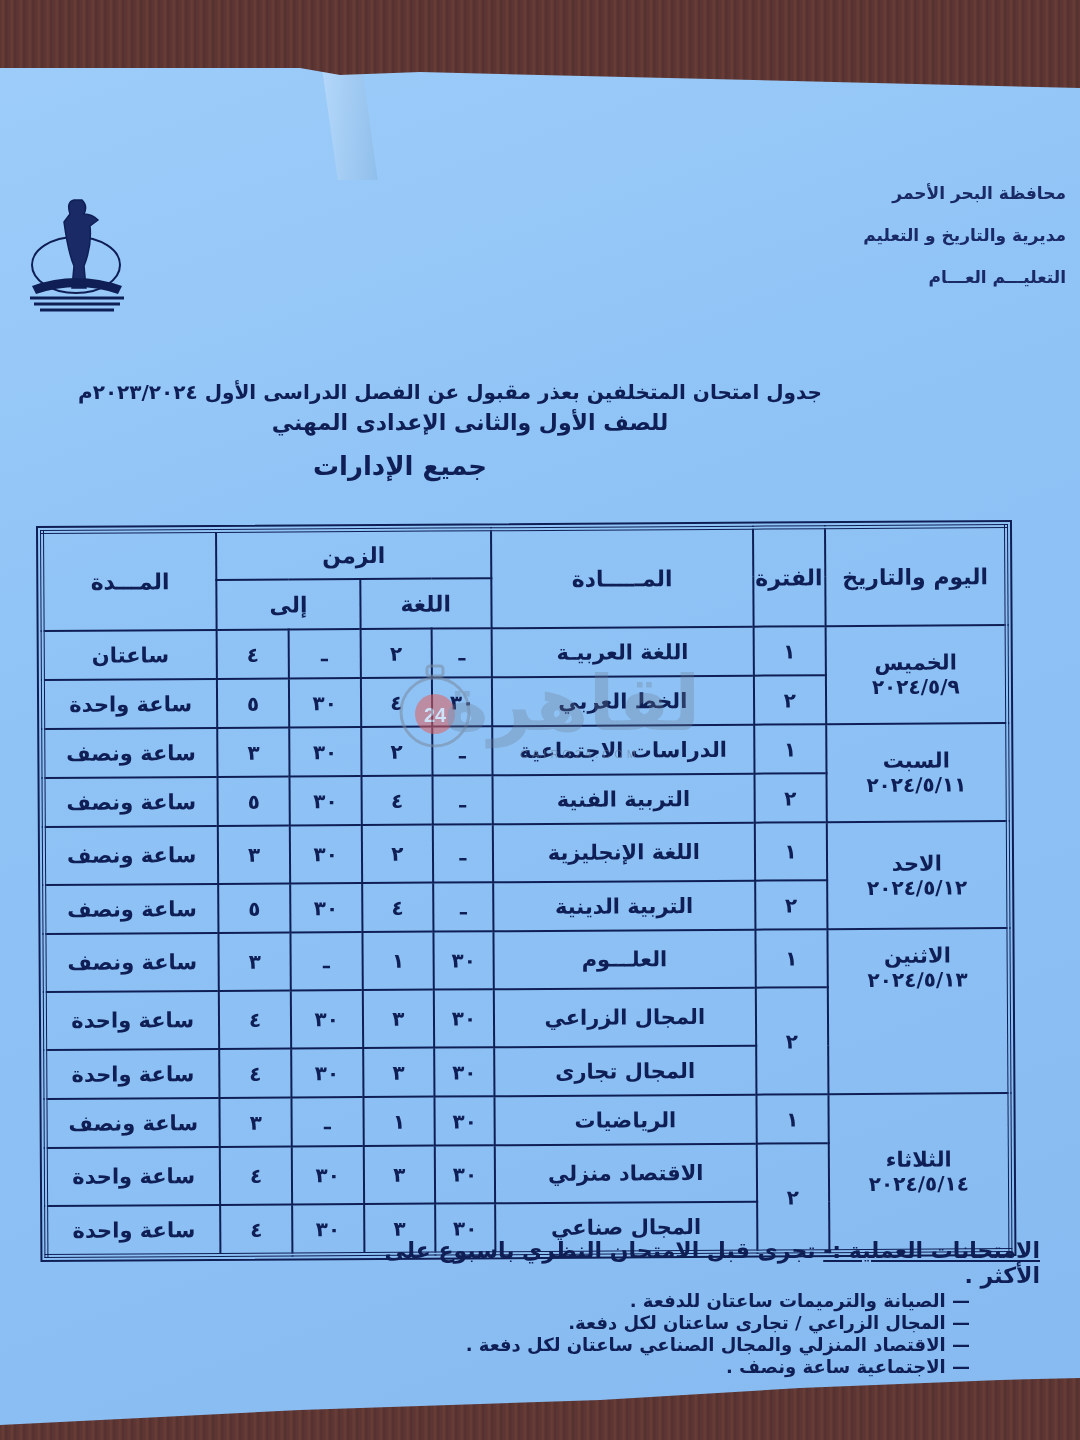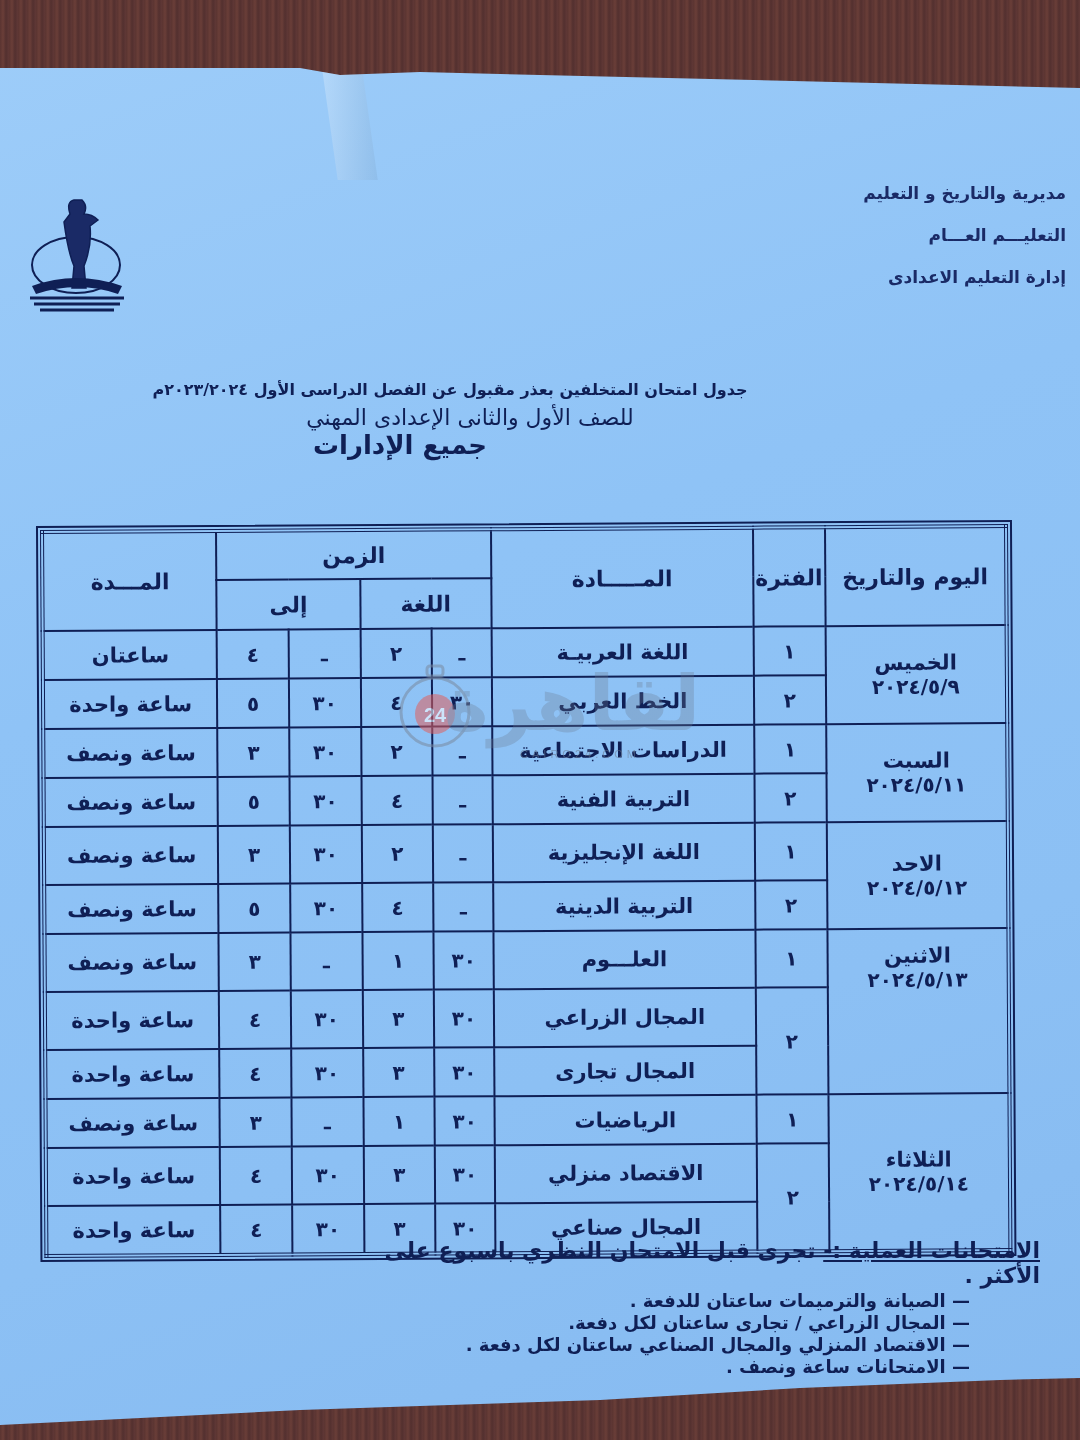--- a/index.html
+++ b/index.html
@@ -12,22 +12,22 @@
   .paper{position:absolute;left:0;top:0;width:1080px;height:1440px;
          background:linear-gradient(160deg,#9ecdf9 0%,#8fc3f6 40%,#8cc0f4 70%,#86baf0 100%);
          clip-path:polygon(0 68px,300px 68px,340px 75px,420px 72px,1080px 88px,1080px 1378px,1000px 1380px,800px 1388px,600px 1400px,300px 1410px,0 1425px);}
   .crease{position:absolute;left:330px;top:70px;width:40px;height:110px;
           background:linear-gradient(100deg,rgba(255,255,255,0.25),rgba(0,0,0,0.05));transform:skewX(8deg);}
   .hdr-right{position:absolute;right:14px;top:172px;width:220px;direction:rtl;text-align:right;
              font-size:17px;line-height:42px;font-weight:bold;color:#1a2a66;}
   .hdr-right div{white-space:nowrap;}
   .logo{position:absolute;left:14px;top:190px;width:125px;height:125px;}
   .titles{position:absolute;left:60px;top:380px;width:820px;direction:rtl;text-align:center;color:#0f1f55;}
-  .t1{font-size:16px;font-weight:bold;margin:0 0 6px 0;transform:translateX(-20px);}
-  .t2{font-size:22px;font-weight:normal;margin:0 0 0 0;}
+  .t1{font-size:20px;font-weight:bold;margin:0 0 6px 0;transform:translateX(-20px);}
+  .t2{font-size:22px;font-weight:bold;margin:0 0 16px 0;}
   .t3{font-size:26px;font-weight:bold;margin:0;transform:translateX(-70px);}
   table.sched{position:absolute;left:40px;top:530px;width:968px;border-collapse:collapse;direction:rtl;
               color:#0f1f55;font-weight:bold;transform:rotate(-0.35deg);transform-origin:top left;
               border:4px double #0f1f55;outline:2px solid #0f1f55;outline-offset:2px;}
   table.sched td, table.sched th{border:2px solid #0f1f55;text-align:center;padding:0;font-weight:bold;}
   th{font-size:22px;}
   td{font-size:21px;}
   .h1 th{height:46px;}
   .h2 th{height:48px;}
   tr.r td{height:47px;}
@@ -43,23 +43,23 @@
 </head>
 <body>
 
 <div class="wood top"></div>
 <div class="wood bottom"></div>
 
 <div class="paper">
   <div class="crease"></div>
 
   <div class="hdr-right">
+    <div>محافظة البحر الأحمر</div>
     <div>مديرية والتاريخ و التعليم</div>
     <div>التعليـــم العـــام</div>
-    <div>إدارة التعليم الاعدادى</div>
   </div>
 
   <svg class="logo" viewBox="0 0 125 125">
     <ellipse cx="62" cy="75" rx="44" ry="28" fill="none" stroke="#0f1f55" stroke-width="2"></ellipse>
     <path d="M60 10 q-8 2 -4 14 l-6 8 q4 30 10 44 l-2 22 h14 l-2 -22 q8 -20 6 -40 l8 -6 q-6 -6 -14 -6 q4 -8 -2 -14z" fill="#1a2a66" stroke="#0f1f55" stroke-width="1.5"></path>
     <path d="M18 96 q44 -16 90 0 l-4 8 q-40 -14 -82 0z" fill="#0f1f55"></path>
     <path d="M16 108 h94 M20 114 h86 M26 120 h74" stroke="#0f1f55" stroke-width="3"></path>
   </svg>
 
   <div class="titles">
@@ -236,16 +236,16 @@
 
   <div class="notes">
     <div class="lead">
       <u>الامتحانات العملية :-</u>
       <span>تجرى قبل الامتحان النظري باسبوع على الأكثر .</span>
     </div>
     <ul>
       <li>الصيانة والترميمات ساعتان للدفعة .</li>
       <li>المجال الزراعي / تجارى ساعتان لكل دفعة.</li>
       <li>الاقتصاد المنزلي والمجال الصناعي ساعتان لكل دفعة .</li>
-      <li>الامتحانات ساعة ونصف .</li>
+      <li>الاجتماعية ساعة ونصف .</li>
     </ul>
   </div>
 </div>
 
 </body></html>

